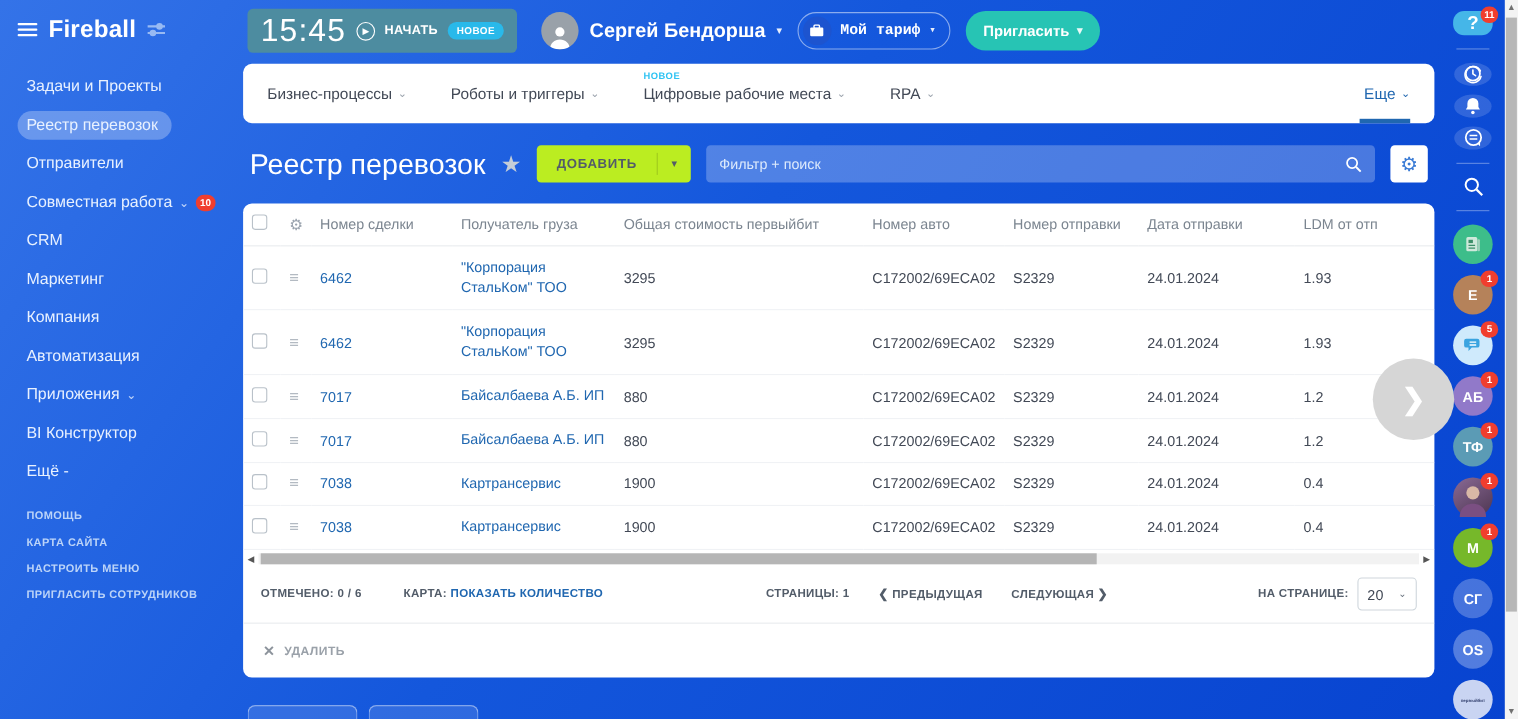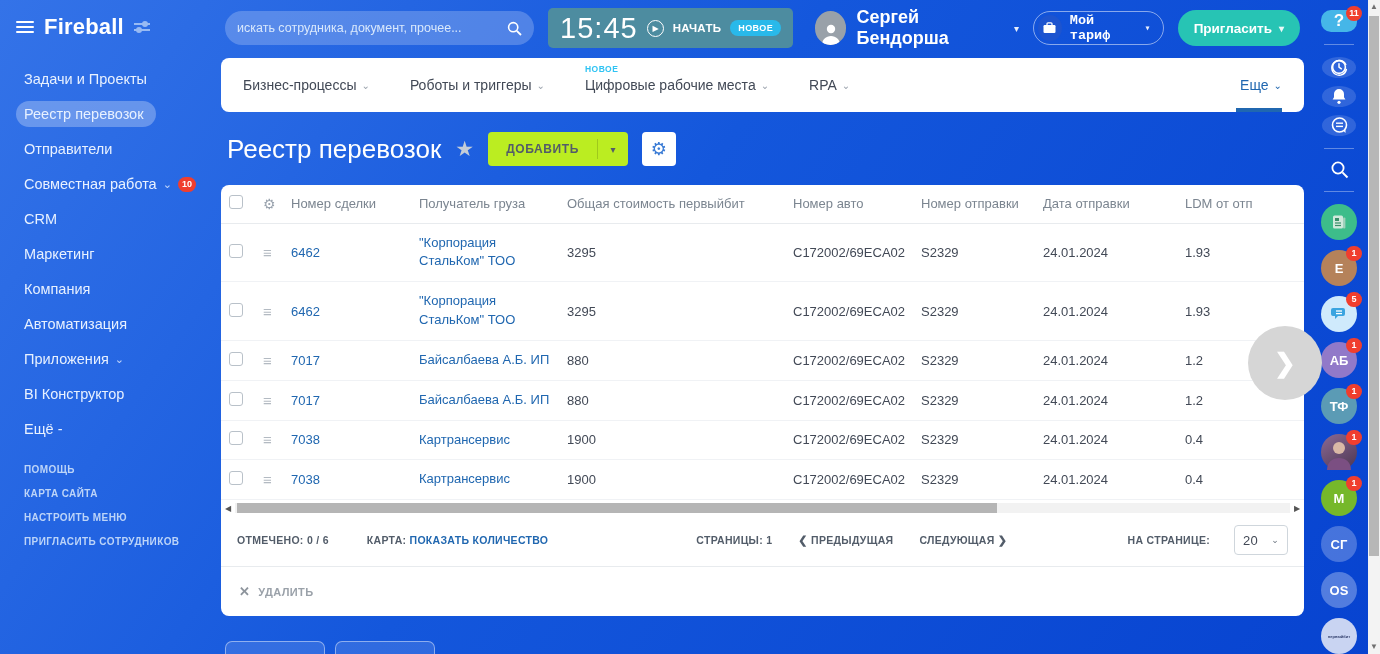--- a/index.html
+++ b/index.html
@@ -75,21 +75,21 @@
   .hscroll { display:flex; align-items:center; height:12px; margin:2px 2px 0 2px; gap:2px; }
   .hs-arrow { color:#555; font-size:8px; width:10px; text-align:center; cursor:pointer; }
   .hs-track { flex:1; height:10px; background:#f2f2f2; position:relative; }
   .hs-thumb { position:absolute; left:2px; top:0; height:10px; width:72%; background:#b5b5b5; cursor:grab; }
 
   .grid-footer { display:flex; align-items:center; padding:10px 16px; gap:38px; font-size:10.5px; font-weight:bold; color:#525c69; letter-spacing:.3px; height:52px; }
   .grid-footer a { color:#2067b0; text-decoration:none; cursor:pointer; }
   .pages-group { display:flex; gap:26px; margin-left:110px; align-items:center; }
   .pg-btn { color:#525c69; cursor:pointer; }
   .pg-chev { font-size:11px; }
-  .perpage { margin-left:auto; display:flex; align-items:center; gap:24px; }
+  .perpage { margin-left:auto; display:flex; align-items:center; gap:8px; }
   .perpage-select { width:54px; height:30px; border:1px solid #cfd6dc; border-radius:4px; display:flex; align-items:center; justify-content:space-between; padding:0 8px; font-size:13px; font-weight:normal; color:#424956; cursor:pointer; }
   .perpage-select .chev { color:#6a737f; font-size:9px; }
   .delete-row { border-top:1px solid #e8ebee; height:50px; display:flex; align-items:center; padding:0 18px; gap:8px; color:#9aa1a9; font-size:11px; font-weight:bold; letter-spacing:.4px; cursor:pointer; }
   .delete-x { font-size:13px; color:#8d949c; }
 
   .float-next { position:absolute; right:-12px; top:326px; width:74px; height:74px; border-radius:50%; background:#d6d6d6; display:flex; align-items:center; justify-content:center; color:#fff; font-size:26px; font-weight:bold; cursor:pointer; z-index:5; }
 
   .cut-btn { position:absolute; bottom:0; height:13px; width:100px; border:1px solid rgba(255,255,255,.45); border-bottom:none; border-radius:7px 7px 0 0; background:rgba(255,255,255,.12); }
 
   
@@ -196,29 +196,20 @@
       </div>
       <div class="menu2-item">
         <span>ПРИГЛАСИТЬ СОТРУДНИКОВ</span>
       </div>
     </div>
 </div>
 
 <div class="main">
 
   <div class="topbar">
-    <div class="search-pill">
-      <span class="ph">искать сотрудника, документ, прочее...</span>
-      <span>
-        <svg width="15" height="15" viewBox="0 0 15 15">
-            <circle cx="6.2" cy="6.2" r="4.6" fill="none" stroke="#fff" stroke-width="1.6"></circle>
-            <line x1="9.8" y1="9.8" x2="14" y2="14" stroke="#fff" stroke-width="1.8"></line>
-          </svg>
-      </span>
-    </div>
 
     <div class="timer-box">
       <span class="timer-time">15:45</span>
       <span class="play-circle">▶</span>
       <span class="timer-start">НАЧАТЬ</span>
       <span class="new-badge">НОВОЕ</span>
     </div>
 
     <div class="userarea">
       <span class="avatar-grey">
@@ -277,20 +268,29 @@
       </div>
     </div>
 
   <div class="title-row">
     <span class="page-title">Реестр перевозок</span>
     <span class="star-icon">★</span>
     <div class="add-split">
       <span class="add-main">ДОБАВИТЬ</span>
       <span class="add-sep"></span>
       <span class="add-caret">▾</span>
+    </div>
+    <div class="filter-bar">
+      <span class="filter-ph">Фильтр + поиск</span>
+      <span>
+        <svg width="15" height="15" viewBox="0 0 15 15">
+            <circle cx="6.2" cy="6.2" r="4.6" fill="none" stroke="#fff" stroke-width="1.6"></circle>
+            <line x1="9.8" y1="9.8" x2="14" y2="14" stroke="#fff" stroke-width="1.8"></line>
+          </svg>
+      </span>
     </div>
     <span class="gear-btn">⚙</span>
   </div>
 
   <div class="table-card">
     <table>
       <colgroup>
         <col style="width:34px">
           <col style="width:28px">
           <col style="width:128px">

